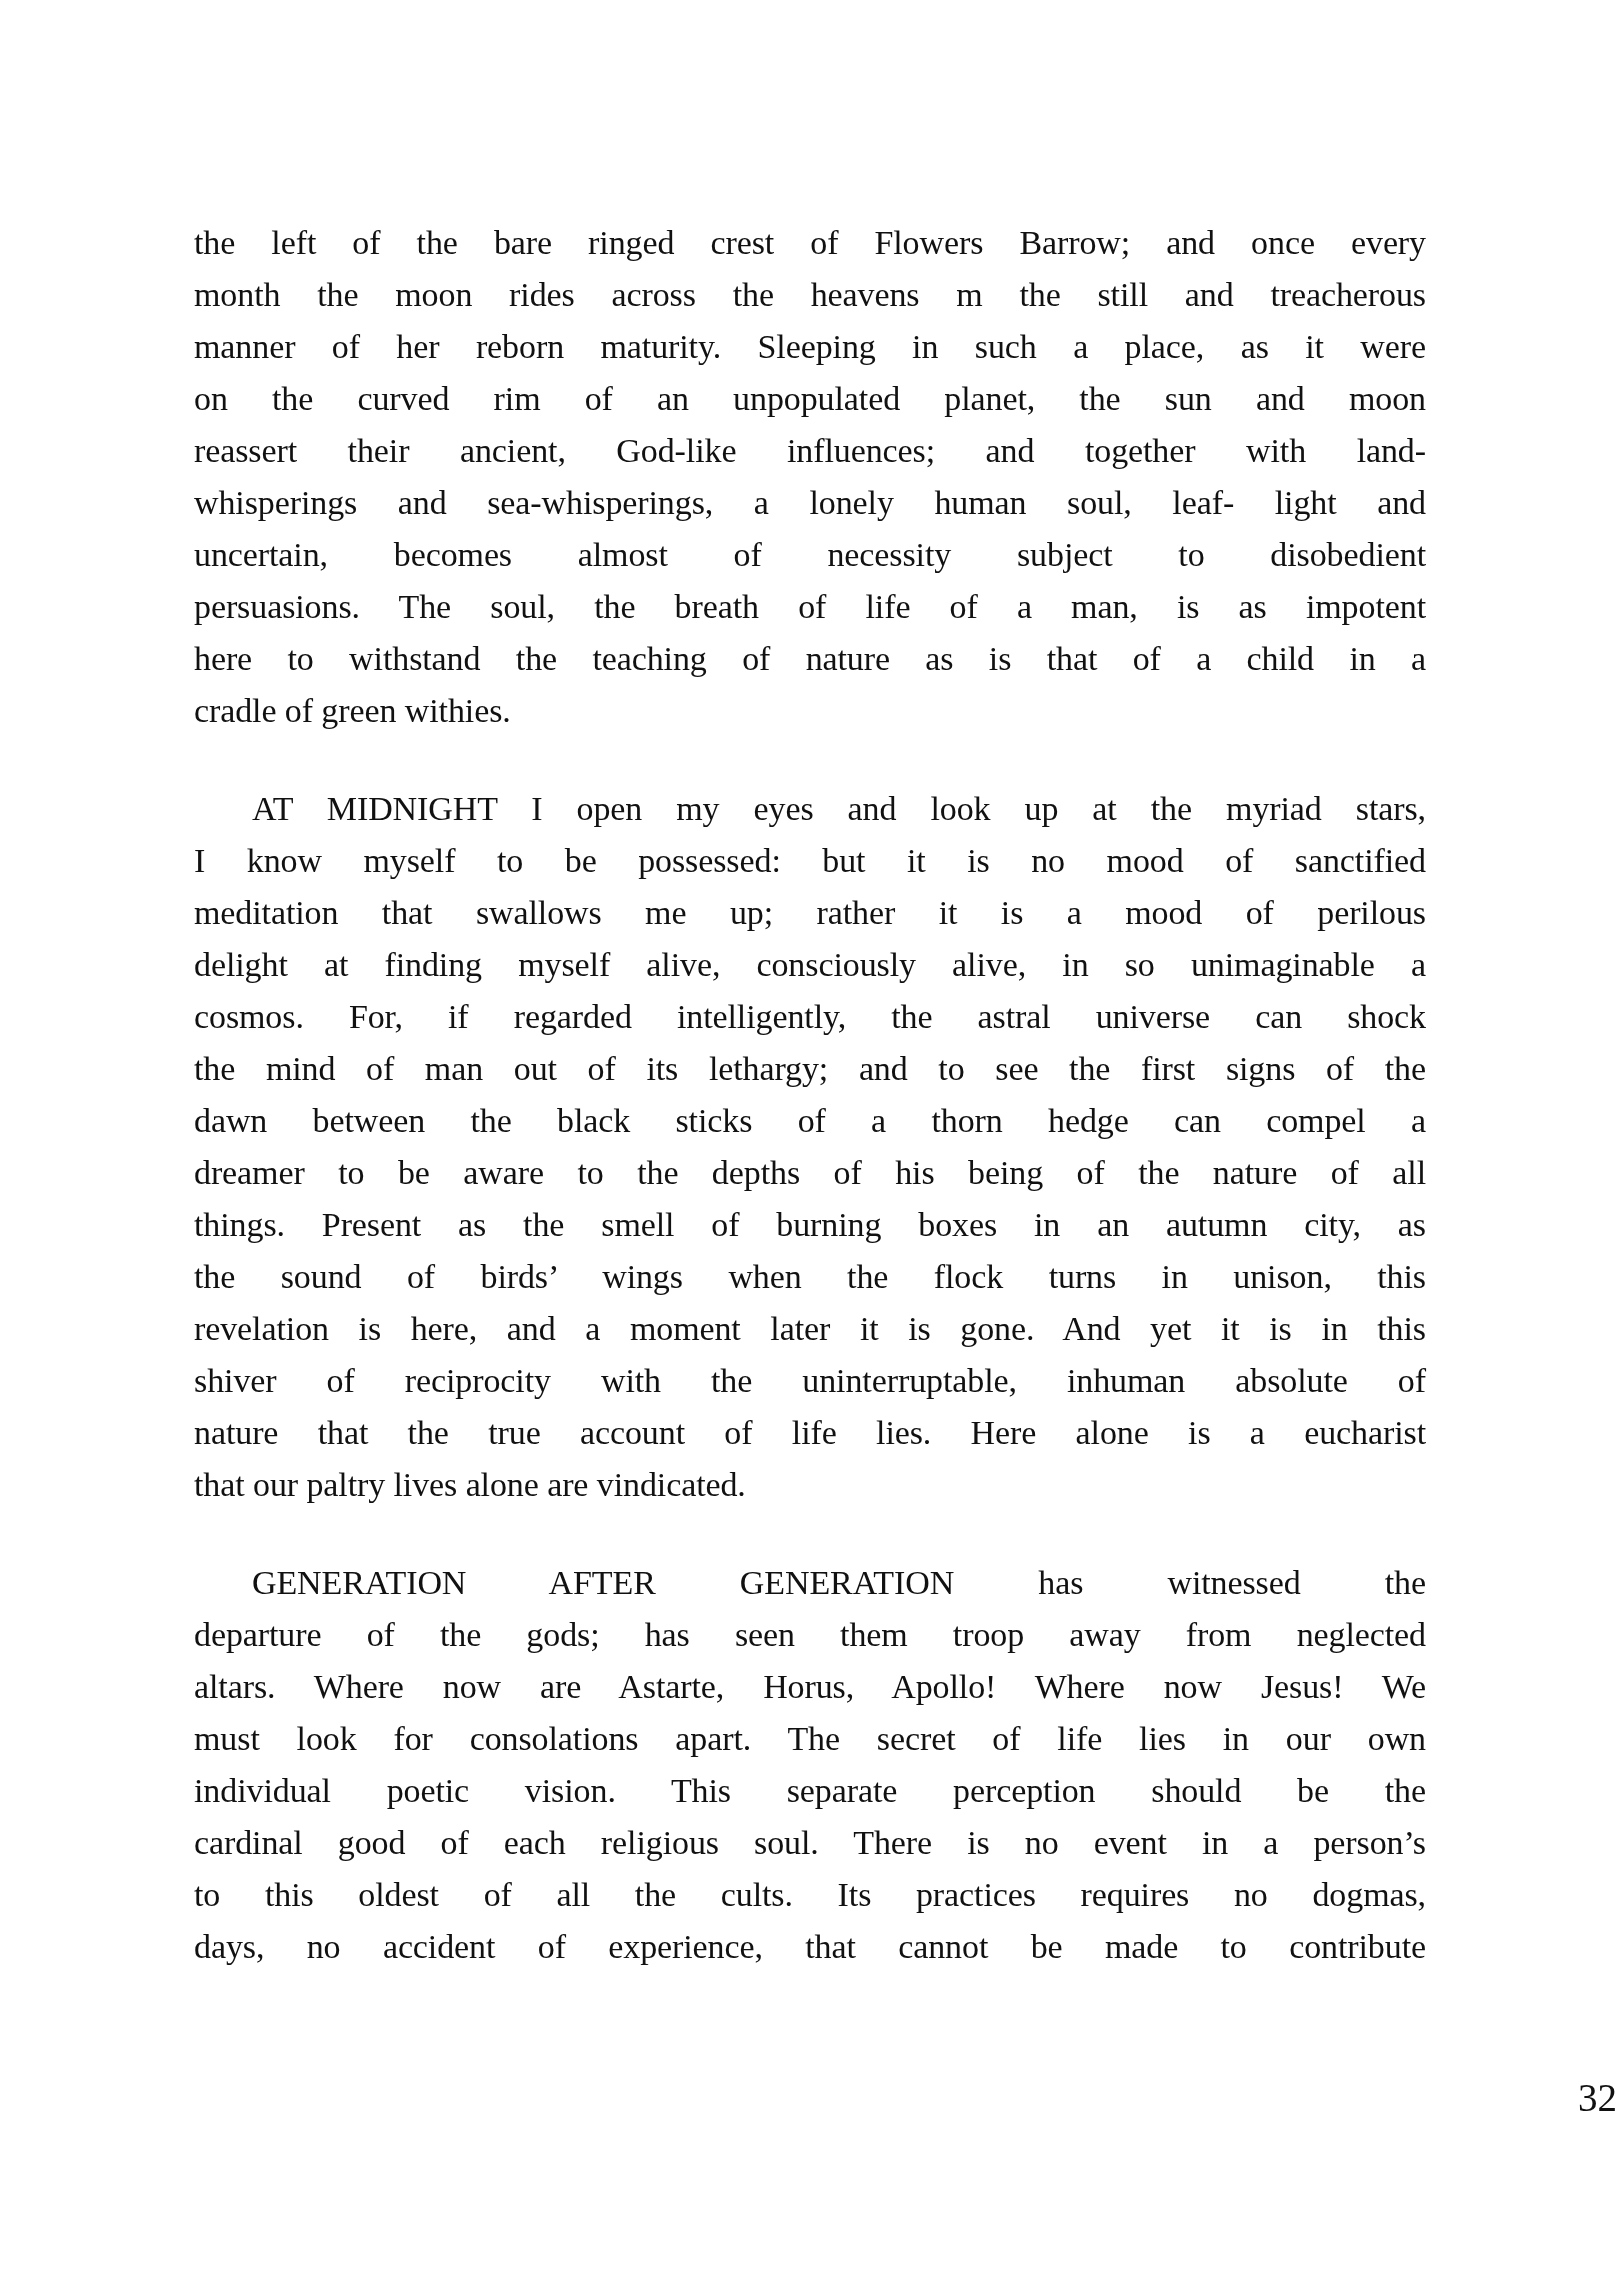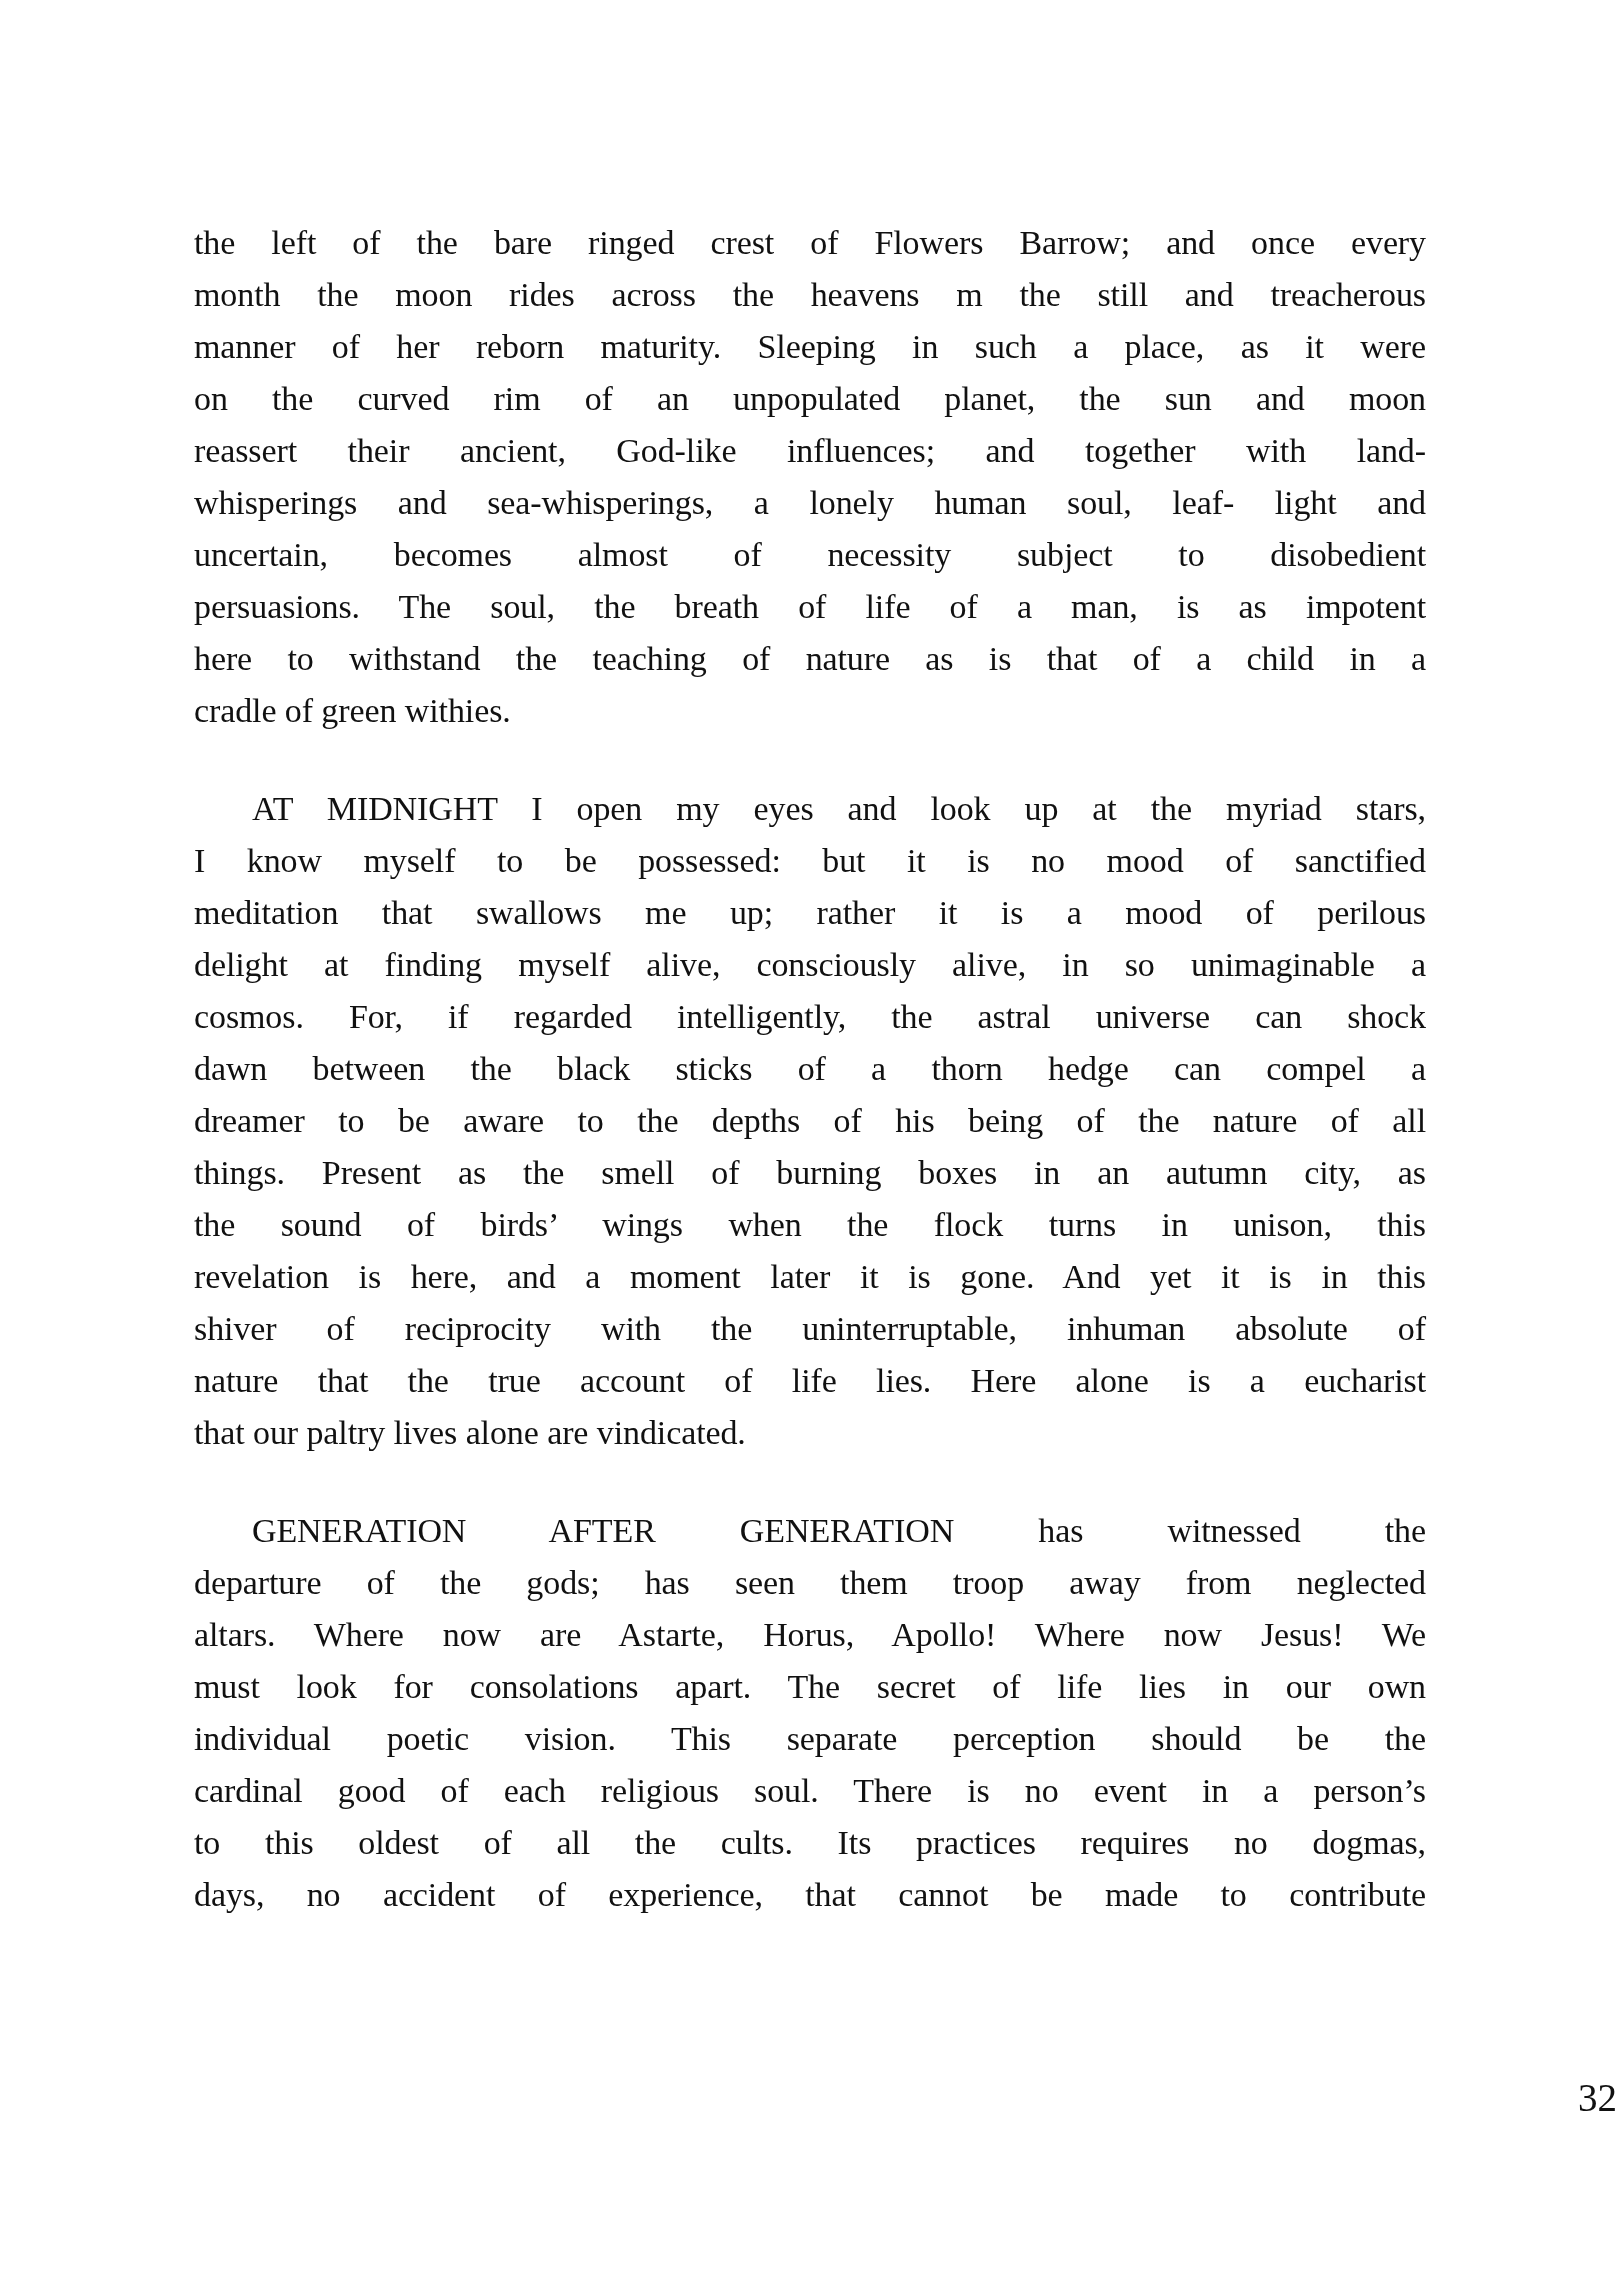--- a/index.html
+++ b/index.html
@@ -81,20 +81,21 @@
       <span class="line" style="">here to withstand the teaching of nature as is that of a child in a</span>
       <span class="line last" style="">cradle of green withies.</span>
     </p>
 
     <p class="paragraph">
       <span class="line first" style="">AT MIDNIGHT I open my eyes and look up at the myriad stars,</span>
       <span class="line" style="">I know myself to be possessed: but it is no mood of sanctified</span>
       <span class="line" style="">meditation that swallows me up; rather it is a mood of perilous</span>
       <span class="line" style="">delight at finding myself alive, consciously alive, in so unimaginable a</span>
       <span class="line" style="">cosmos. For, if regarded intelligently, the astral universe can shock</span>
+      <span class="line" style="">the mind of man out of its lethargy; and to see the first signs of the</span>
       <span class="line" style="">dawn between the black sticks of a thorn hedge can compel a</span>
       <span class="line" style="">dreamer to be aware to the depths of his being of the nature of all</span>
       <span class="line" style="">things. Present as the smell of burning boxes in an autumn city, as</span>
       <span class="line" style="">the sound of birds’ wings when the flock turns in unison, this</span>
       <span class="line" style="">revelation is here, and a moment later it is gone. And yet it is in this</span>
       <span class="line" style="">shiver of reciprocity with the uninterruptable, inhuman absolute of</span>
       <span class="line" style="">nature that the true account of life lies. Here alone is a eucharist</span>
       <span class="line last" style="">that our paltry lives alone are vindicated.</span>
     </p>
 

